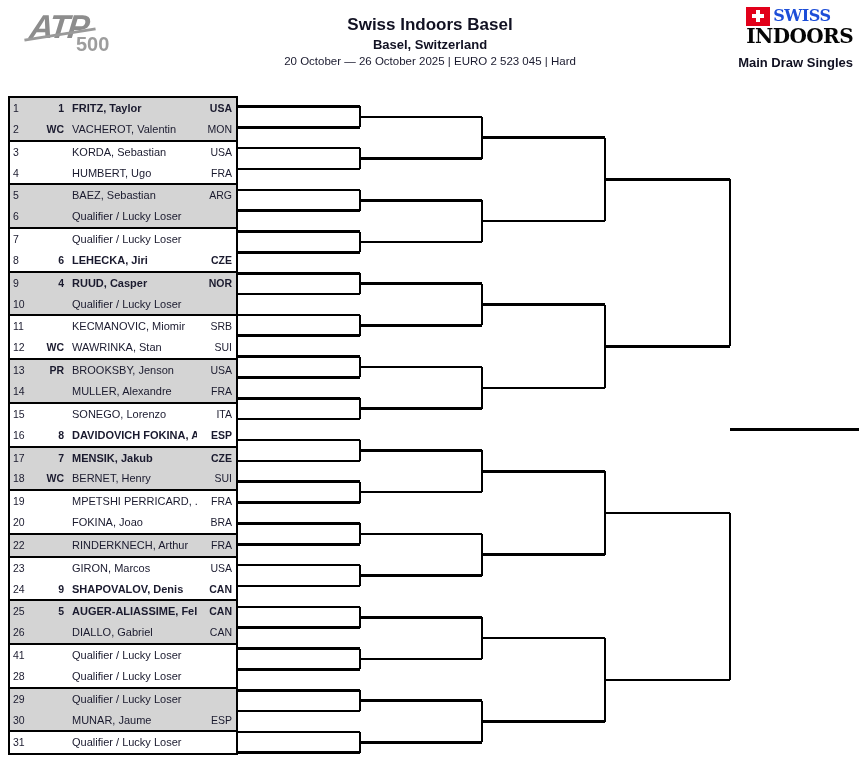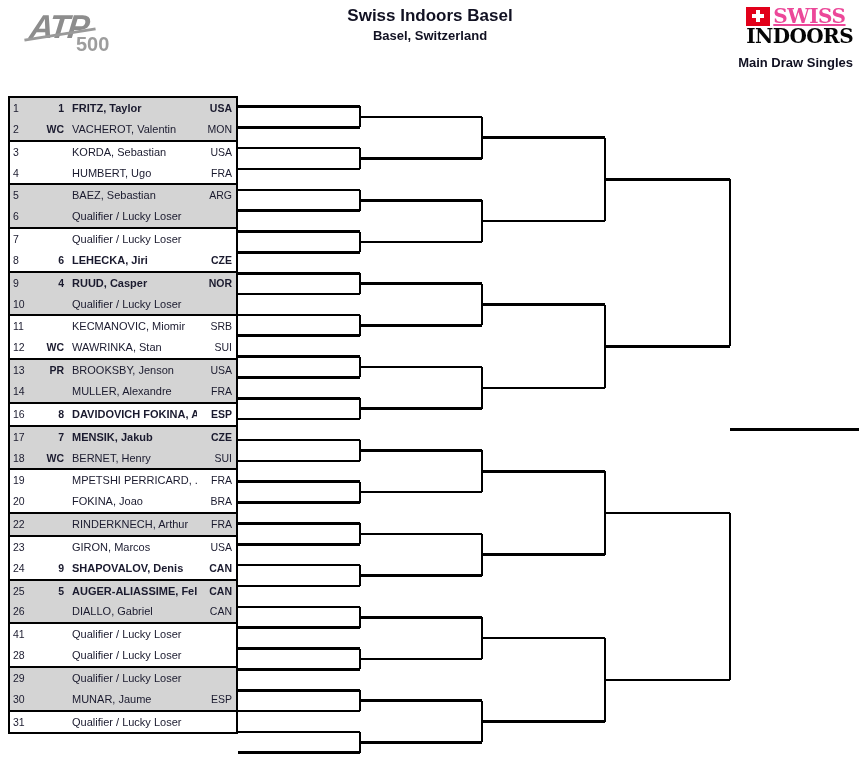--- a/index.html
+++ b/index.html
@@ -50,21 +50,21 @@
     position: absolute;
     left: 54px; top: 27px;
     font-size: 20px;
     font-weight: bold;
     color: #9d9d9d;
     letter-spacing: 0px;
   }
 
   #title-block {
     position: absolute;
-    left: 250px; top: 3px;
+    left: 250px; top: 12px;
     width: 360px;
     text-align: center;
   }
   .t-line1 {
     font-size: 17px;
     font-weight: bold;
     line-height: 22px;
     margin-top: 2px;
     color: #111122;
   }
@@ -113,26 +113,25 @@
   }
   #swiss-logo .si-flag::after {
     content: "";
     position: absolute;
     left: 6px; top: 7.5px;
     width: 12px; height: 4px;
     background: #ffffff;
   }
   #swiss-logo .si-word {
     font-family: "DejaVu Serif", serif;
-    font-size: 20px;
+    font-size: 16px;
     font-weight: bold;
     letter-spacing: -0.5px;
-    color: #ec4899;
+    color: #1d4ed8;
     line-height: 20px;
-    text-decoration: underline;
   }
   #swiss-logo .si-row2 {
     font-family: "DejaVu Serif", serif;
     font-size: 20px;
     font-weight: bold;
     letter-spacing: -0.6px;
     color: #050505;
     line-height: 21px;
   }
   #mds-label {
@@ -230,20 +229,21 @@
 
   <div id="atp-logo">
     <span class="atp-mark">ATP</span>
     <span class="atp-slash"></span>
     <span class="atp-num">500</span>
   </div>
 
   <div id="title-block">
     <div class="t-line1">Swiss Indoors Basel</div>
     <div class="t-line2">Basel, Switzerland</div>
+    <div class="t-line3">20 October — 26 October 2025 | EURO 2 523 045 | Hard</div>
   </div>
 
   <div id="swiss-block">
     <div id="swiss-logo">
       <div class="si-row1">
         <span class="si-flag"></span>
         <span class="si-word">SWISS</span>
       </div>
       <div class="si-row2">INDOORS</div>
     </div>
@@ -345,20 +345,26 @@
         <span class="col-ctry">USA</span>
       </div>
       <div class="row">
         <span class="col-num">14</span>
         <span class="col-seed"></span>
         <span class="col-name">MULLER, Alexandre</span>
         <span class="col-ctry">FRA</span>
       </div>
     </div>
     <div class="pair">
+      <div class="row">
+        <span class="col-num">15</span>
+        <span class="col-seed"></span>
+        <span class="col-name">SONEGO, Lorenzo</span>
+        <span class="col-ctry">ITA</span>
+      </div>
       <div class="row">
         <span class="col-num">16</span>
         <span class="col-seed">8</span>
         <span class="col-name bold">DAVIDOVICH FOKINA, Al...</span>
         <span class="col-ctry bold">ESP</span>
       </div>
     </div>
     <div class="pair shaded">
       <div class="row">
         <span class="col-num">17</span>

